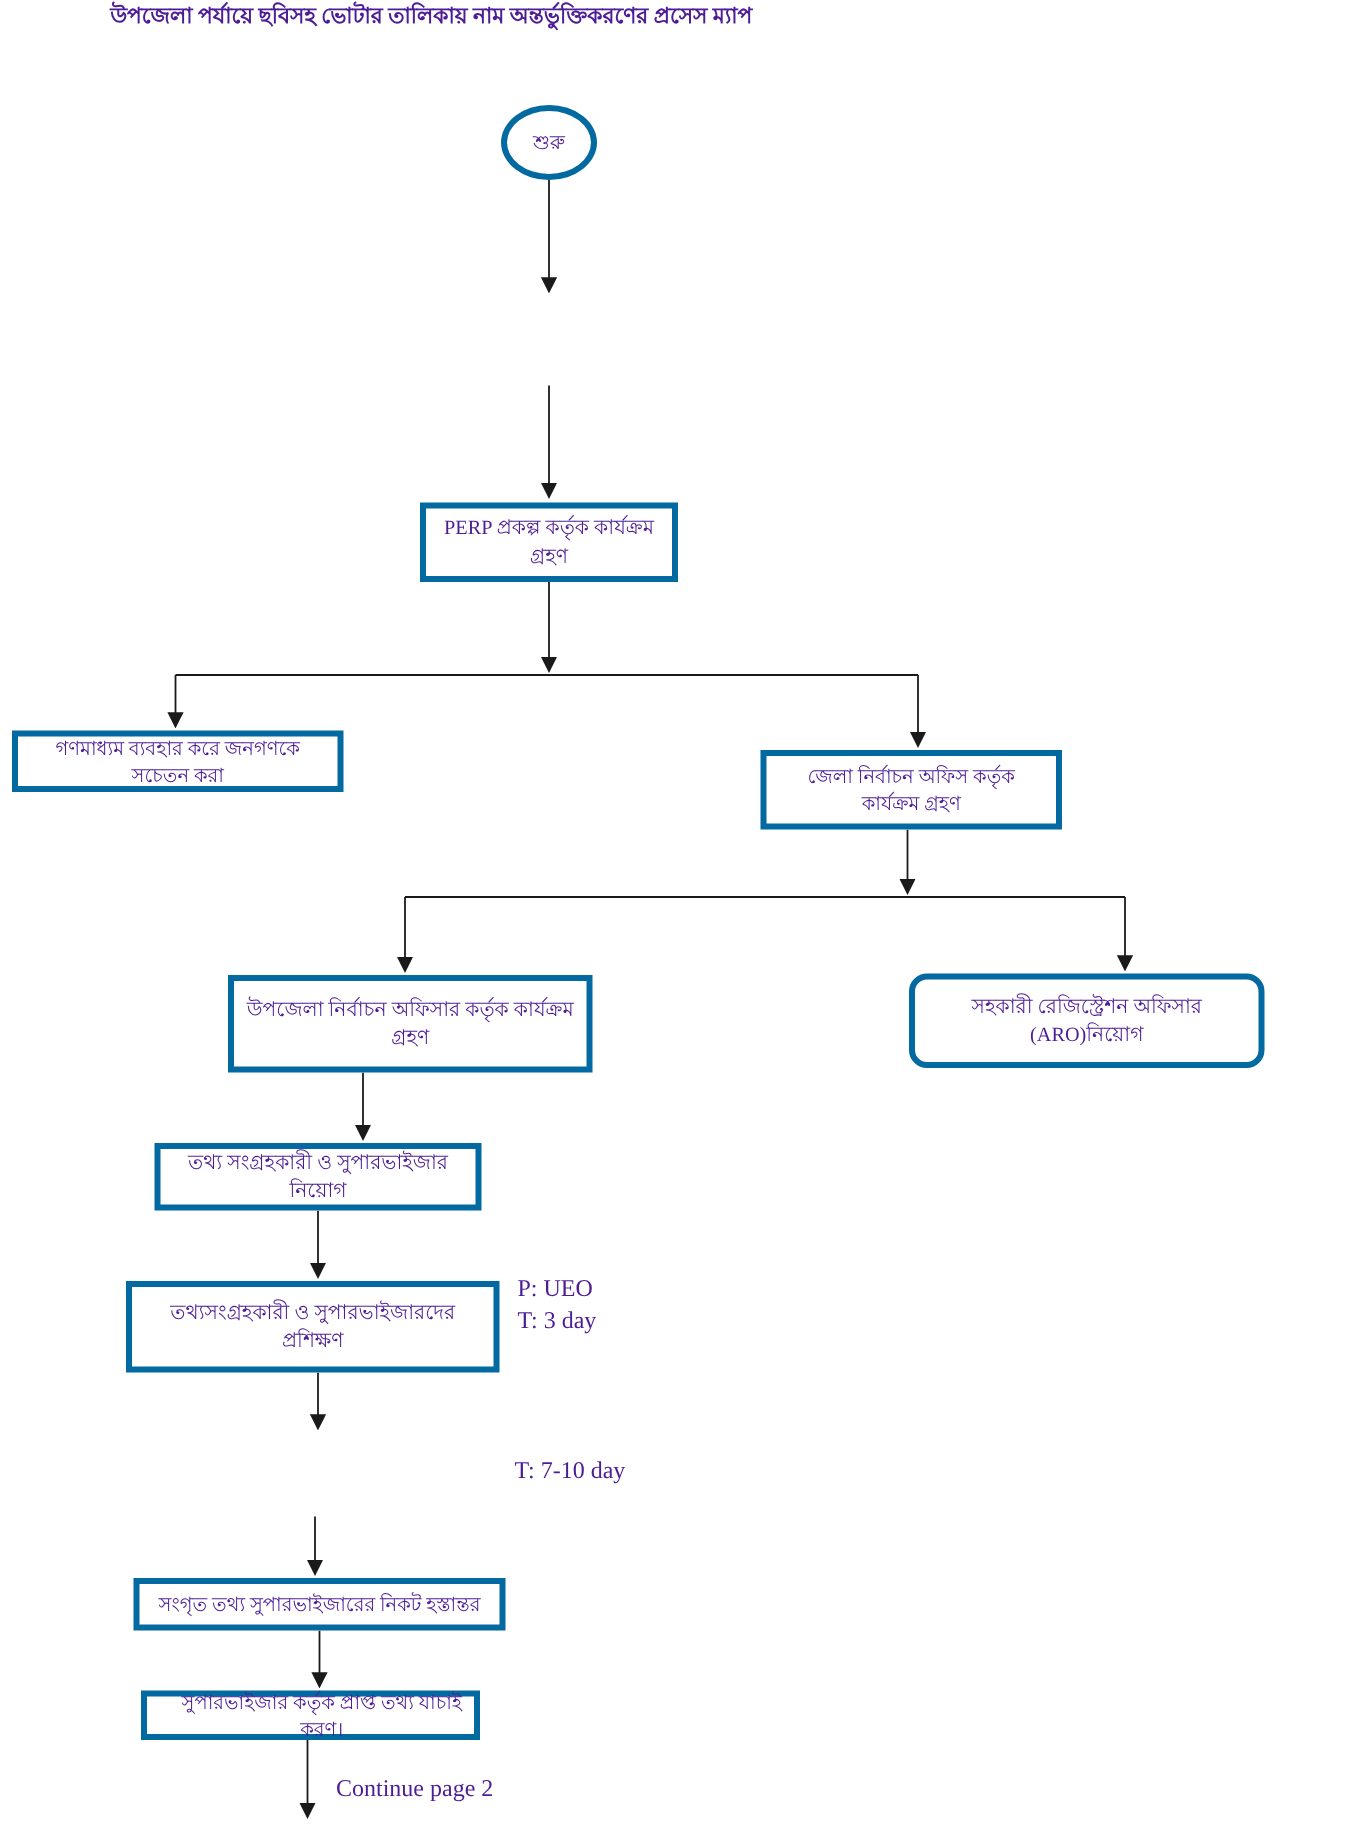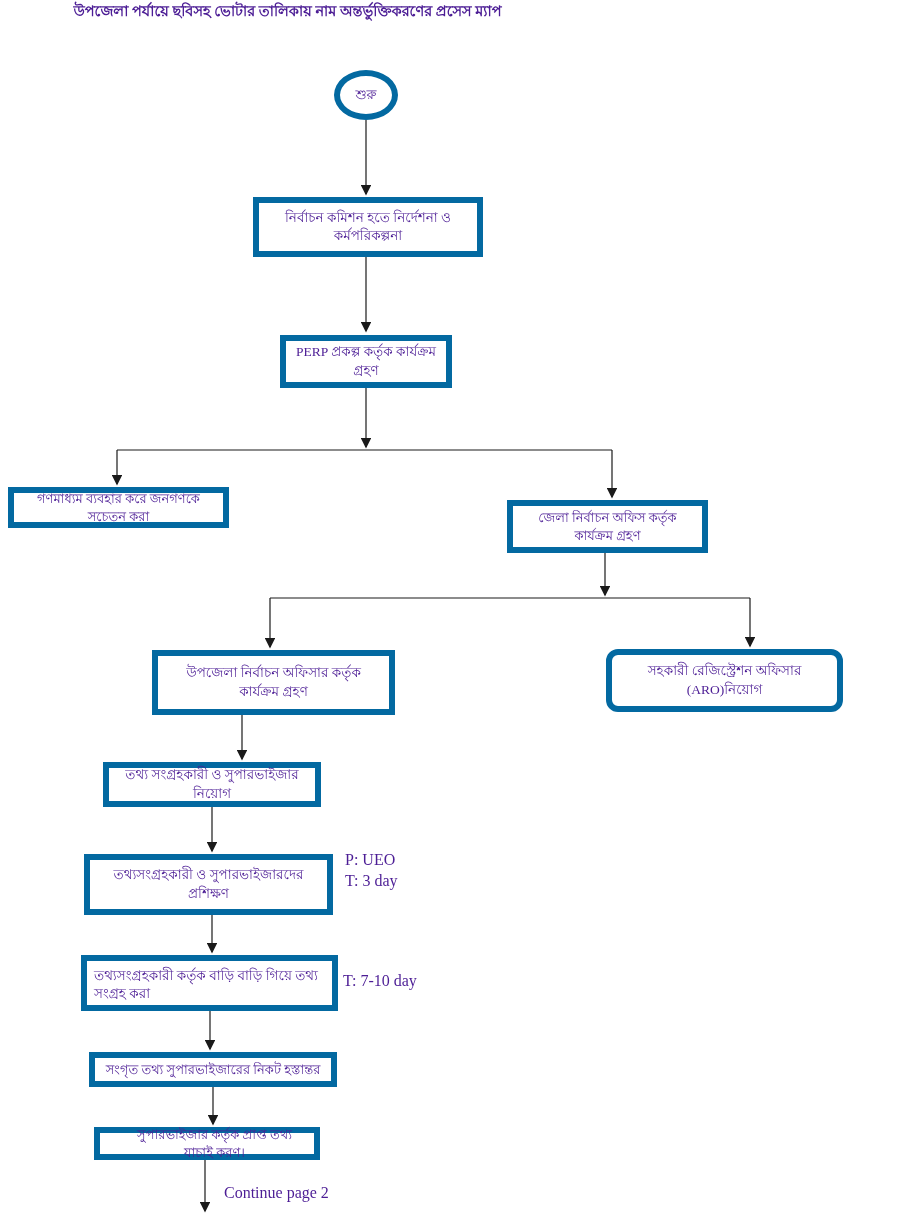--- a/index.html
+++ b/index.html
@@ -31,21 +31,21 @@
     left: 30px; top: 2px;
     width: 515px;
     text-align: center;
     font-size: 14.5px;
     font-weight: bold;
     line-height: 1.25;
   }
   .node {
     position: absolute;
     box-sizing: border-box;
-    border: 6px solid #0369a1;
+    border: 4px solid #0369a1;
     background: #ffffff;
     display: flex;
     align-items: center;
     justify-content: center;
     text-align: center;
     font-size: 13.5px;
     line-height: 1.35;
     padding: 2px 7px;
   }
   .node.start {
@@ -91,37 +91,35 @@
     <line x1="212" y1="915" x2="212" y2="952" marker-end="url(#ah)"></line>
     <line x1="210" y1="1011" x2="210" y2="1049" marker-end="url(#ah)"></line>
     <line x1="213" y1="1087" x2="213" y2="1124" marker-end="url(#ah)"></line>
     <line x1="205" y1="1160" x2="205" y2="1211" marker-end="url(#ah)"></line>
   </svg>
 
   <div class="title">উপজেলা পর্যায়ে ছবিসহ ভোটার তালিকায় নাম অন্তর্ভুক্তিকরণের প্রসেস ম্যাপ</div>
 
   <div class="node start" style="left:334px; top:70px; width:64px; height:50px;">শুরু</div>
 
-  <div class="node" style="left:253px; top:197px; width:230px; height:60px;">নির্বাচন কমিশন হতে নির্দেশনা ও কর্মপরিকল্পনা</div>
 
   <div class="node" style="left:280px; top:335px; width:172px; height:53px;">PERP প্রকল্প কর্তৃক কার্যক্রম গ্রহণ</div>
 
   <div class="node" style="left:8px; top:487px; width:221px; height:41px; font-size:13px;">গণমাধ্যম ব্যবহার করে জনগণকে সচেতন করা</div>
 
   <div class="node" style="left:507px; top:500px; width:201px; height:53px; font-size:13px;">জেলা নির্বাচন অফিস কর্তৃক কার্যক্রম গ্রহণ</div>
 
   <div class="node" style="left:152px; top:650px; width:243px; height:65px;">উপজেলা নির্বাচন অফিসার কর্তৃক কার্যক্রম গ্রহণ</div>
 
   <div class="node" style="left:606px; top:649px; width:237px; height:63px;border-radius:12px;">সহকারী রেজিস্ট্রেশন অফিসার (ARO)নিয়োগ</div>
 
   <div class="node" style="left:103px; top:762px; width:218px; height:45px;">তথ্য সংগ্রহকারী ও সুপারভাইজার নিয়োগ</div>
 
   <div class="node" style="left:84px; top:854px; width:249px; height:61px;">তথ্যসংগ্রহকারী ও সুপারভাইজারদের প্রশিক্ষণ</div>
 
-  <div class="node left-align" style="left:81px; top:955px; width:257px; height:56px;">তথ্যসংগ্রহকারী কর্তৃক বাড়ি বাড়ি গিয়ে তথ্য সংগ্রহ করা</div>
 
   <div class="node" style="left:89px; top:1052px; width:248px; height:35px; font-size:13px;text-align:right;">সংগৃত তথ্য সুপারভাইজারের নিকট হস্তান্তর</div>
 
   <div class="node" style="left:94px; top:1127px; width:226px; height:33px; font-size:13px;padding-left:22px;">সুপারভাইজার কর্তৃক প্রাপ্ত তথ্য যাচাই করণ।</div>
 
 
   <div class="annotation" style="left:345px; top:849px;">P: UEO
 T: 3 day</div>
 
   <div class="annotation" style="left:343px; top:970px;">T: 7-10 day</div>

